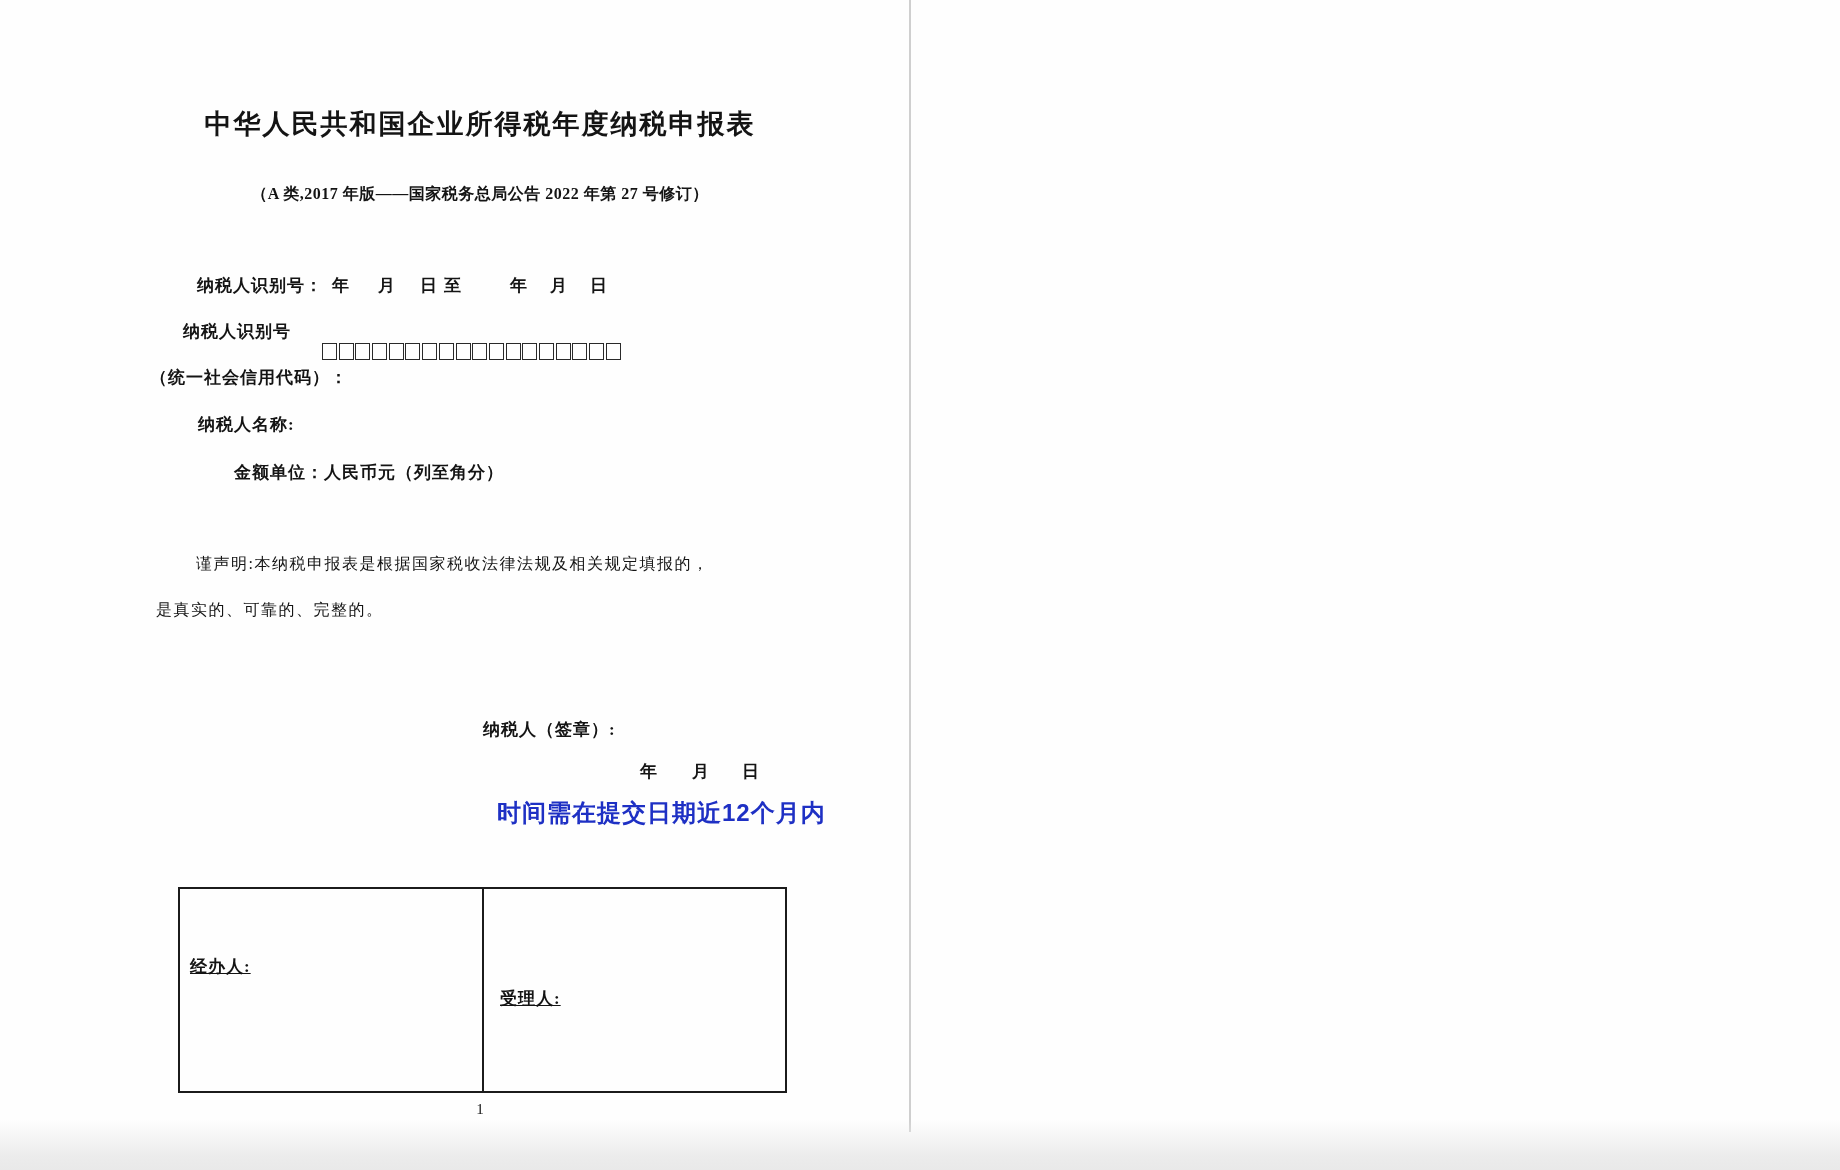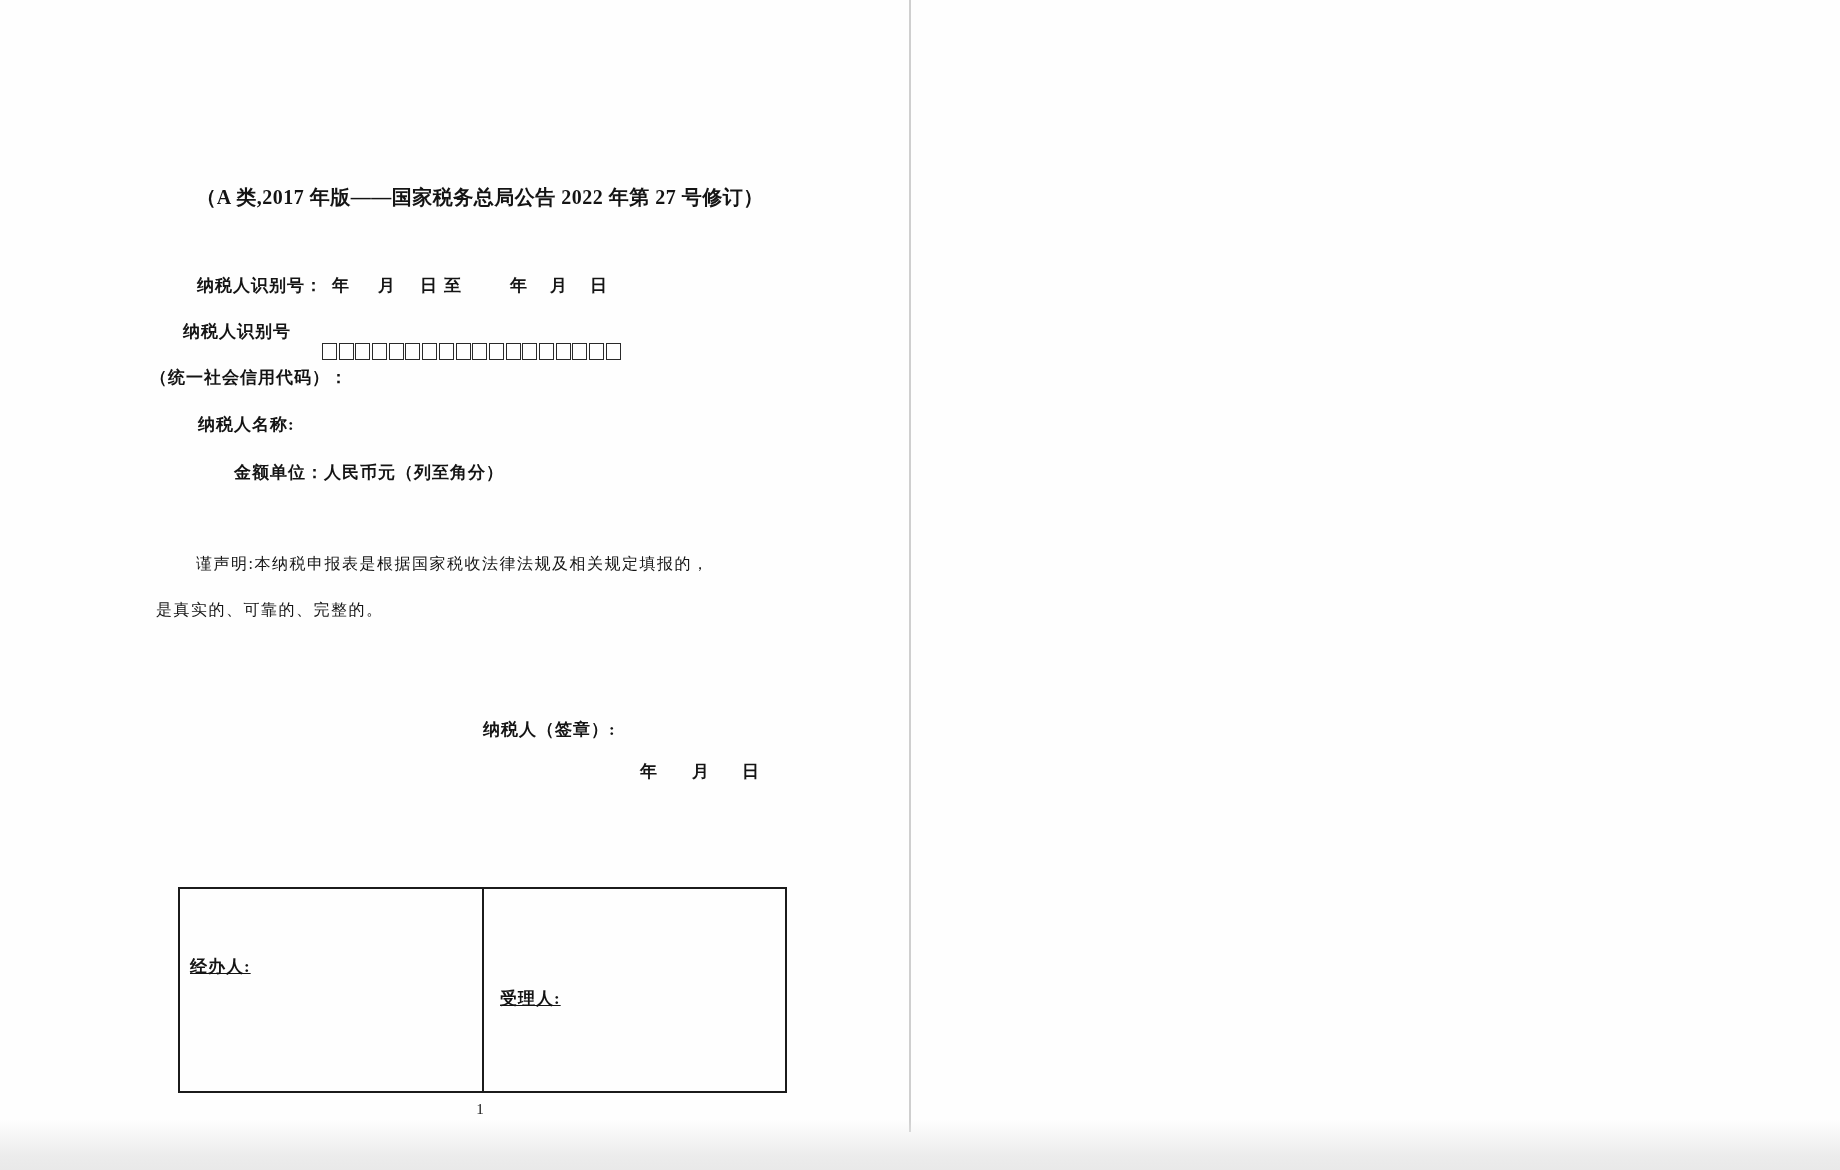--- a/index.html
+++ b/index.html
@@ -17,21 +17,21 @@
   
   #left-page  { position:absolute; left:0;   top:0; width:909px;  height:1170px; background:#fefefe; }
   #right-page { position:absolute; left:911px; top:0; width:929px; height:1170px; background:#fefefe; }
   #page-divider { position:absolute; left:909px; top:0; width:2px; height:1132px; background:#cfcfcf; }
   #bottom-shade { position:absolute; left:0; top:1120px; width:1840px; height:50px;
                   background:linear-gradient(180deg, rgba(238,238,238,0) 0%, #ececec 70%, #e9e9e9 100%); }
 
   .doc-title   { left:60px; top:106px; width:840px; text-align:center;
                  font-size:27px; font-weight:bold; letter-spacing:2px; }
   .doc-subtitle{ left:60px; top:184px; width:840px; text-align:center;
-                 font-size:20px; font-weight:bold; letter-spacing:0.5px; }
+                 font-size:16px; font-weight:bold; letter-spacing:0.5px; }
 
   .form-label { font-size:17px; font-weight:600; letter-spacing:1px; }
   .date-char  { position:absolute; font-size:17px; font-weight:600; }
 
   #id-boxes { position:absolute; left:322px; top:343px; height:18px; }
   .id-box { display:inline-block; width:15px; height:17px; border:1.5px solid #2a2a2a;
             margin-right:1.7px; background:#fff; vertical-align:top; }
 
   .declaration { font-size:16px; font-weight:normal; letter-spacing:1.5px; }
 
@@ -47,20 +47,21 @@
 
   .page-num { font-size:15px; }
 </style>
 </head>
 <body>
 
 <div id="stage">
 
   <div id="left-page">
 
+    <div class="abs doc-title">中华人民共和国企业所得税年度纳税申报表</div>
     <div class="abs doc-subtitle">（A 类,2017 年版——国家税务总局公告 2022 年第 27 号修订）</div>
 
     <div class="abs form-label" style="left:197px; top:274px;">纳税人识别号：</div>
     <div id="period-fields">
         <span class="date-char" style="left: 332px; top: 274px;">年</span>
         <span class="date-char" style="left: 378px; top: 274px;">月</span>
         <span class="date-char" style="left: 420px; top: 274px;">日</span>
         <span class="date-char" style="left: 444px; top: 274px;">至</span>
         <span class="date-char" style="left: 510px; top: 274px;">年</span>
         <span class="date-char" style="left: 550px; top: 274px;">月</span>
@@ -78,20 +79,21 @@
     <div class="abs declaration" style="left:196px; top:554px;">谨声明:本纳税申报表是根据国家税收法律法规及相关规定填报的，</div>
     <div class="abs declaration" style="left:156px; top:600px;text-align:center;">是真实的、可靠的、完整的。</div>
 
     <div class="abs form-label" style="left:483px; top:718px;">纳税人（签章）:</div>
     <div id="sign-date-fields">
         <span class="date-char" style="left: 640px; top: 760px;">年</span>
         <span class="date-char" style="left: 692px; top: 760px;">月</span>
         <span class="date-char" style="left: 742px; top: 760px;">日</span>
       </div>
 
+    <div class="abs blue-note" id="left-annotation" style="color: rgb(30, 48, 196);">时间需在提交日期近12个月内</div>
 
     <div id="sign-table">
       <div class="cell first">
         <span class="sign-cell-label" style="left:10px;">经办人:</span>
       </div>
       <div class="cell second">
         <span class="sign-cell-label" style="left:16px;">受理人:</span>
       </div>
     </div>
 

